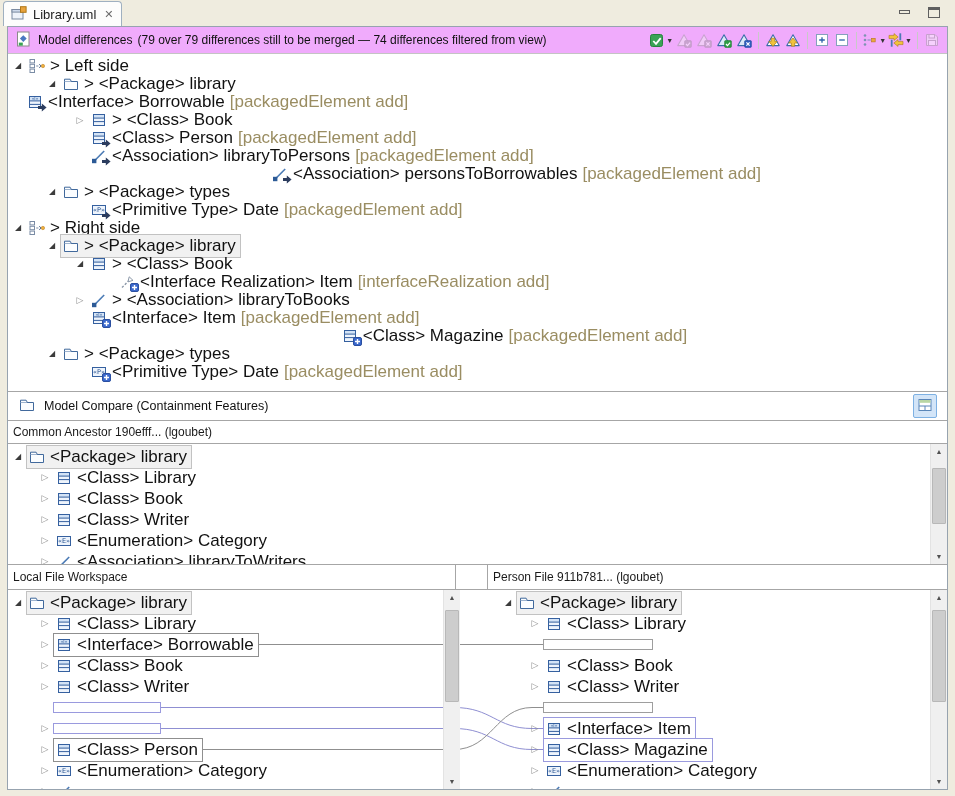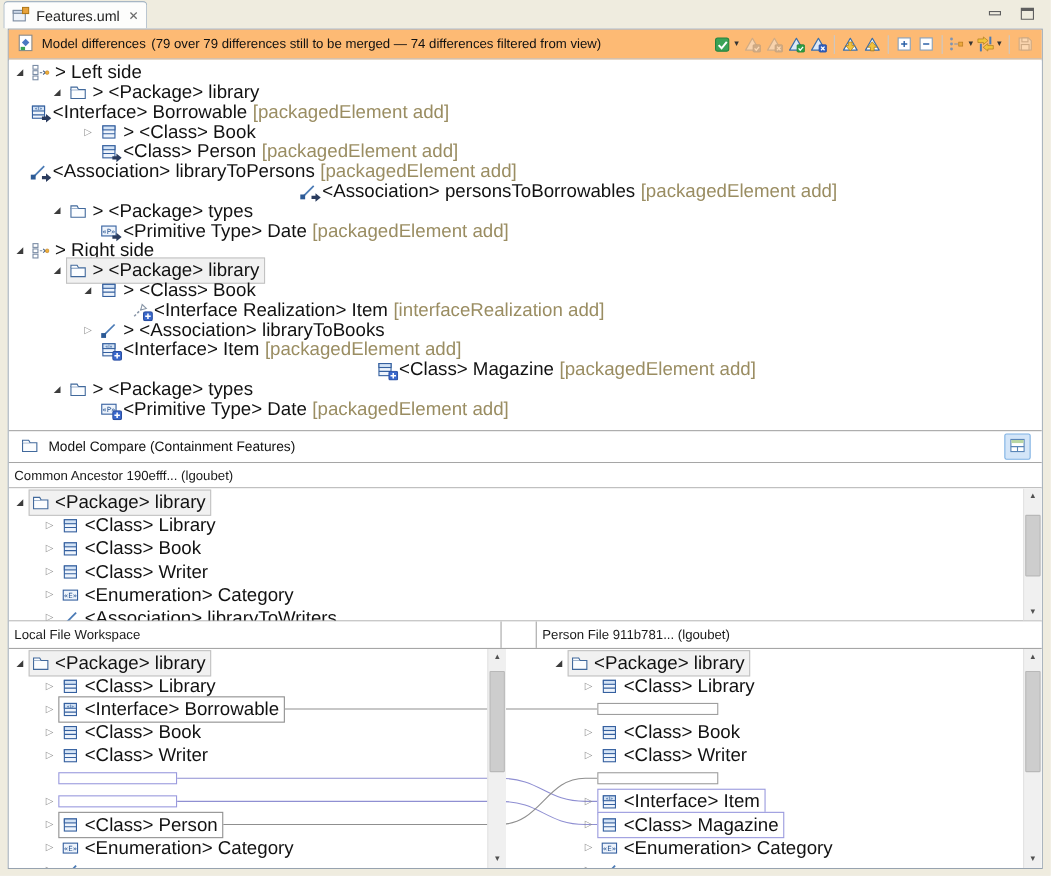--- a/index.html
+++ b/index.html
@@ -8,21 +8,21 @@
   .tabbar{position:absolute;left:0;top:0;right:0;height:26px;}
   .tab{position:absolute;left:3px;top:1px;height:25px;background:#fdfdfc;border:1px solid #9fb0c0;border-bottom:none;border-radius:4px 4px 0 0;display:flex;align-items:center;padding:0 7px;box-sizing:border-box;gap:6px;}
   .tabtitle{font-size:13px;color:#222;}
   .tabclose{font-size:11px;color:#6b6b6b;cursor:pointer;margin-left:2px;}
   .winbtns{position:absolute;right:14px;top:6px;display:flex;gap:16px;align-items:center;}
   .winbtn{display:inline-flex;align-items:center;justify-content:center;width:14px;height:12px;cursor:pointer;}
   .minbar{width:11px;height:4px;border:1px solid #5f5f5f;box-sizing:border-box;}
   .maxbox{width:12px;height:11px;border:1px solid #5f5f5f;border-top:3px solid #5f5f5f;box-sizing:border-box;}
   
   .frame{position:absolute;left:7px;top:26px;width:941px;height:764px;background:#fff;border:1px solid #97a3af;box-sizing:border-box;}
-  .toolbar{position:absolute;left:0;top:0;right:0;height:27px;border-bottom:1px solid #c4c4c4;display:flex;align-items:center;padding-left:8px;box-sizing:border-box;background:#fdba74;}
+  .toolbar{position:absolute;left:0;top:0;right:0;height:27px;border-bottom:1px solid #c4c4c4;display:flex;align-items:center;padding-left:8px;box-sizing:border-box;background:#f0abfc;}
   .htitle{margin-left:7px;color:#111;}
   .hsummary{margin-left:5px;color:#111;}
   .tbgroup{margin-left:auto;display:flex;align-items:center;padding-right:5px;}
   .tbtn{display:inline-flex;align-items:center;justify-content:center;height:22px;min-width:20px;border:none;background:transparent;padding:0 1px;cursor:pointer;}
   .tbtn.dis{opacity:.45;filter:grayscale(1);cursor:default;}
   .ddarrow{font-size:7px;color:#333;margin-left:1px;}
   .tsep{width:1px;height:17px;background:#c9c9c9;margin:0 4px;}
   
   .toptree{position:absolute;left:0;top:28px;right:0;height:336px;overflow:hidden;padding-top:2px;box-sizing:border-box;background:#fff;}
   .trow{display:flex;align-items:center;white-space:nowrap;}
@@ -66,21 +66,21 @@
 <body>
 
 <div id="root">
   <div class="tabbar">
     <div class="tab">
       <span class="ticn" id="tabicon"><svg width="16" height="14" viewBox="0 0 16 14">
             <rect x="1" y="3.5" width="11" height="9.5" fill="#eef3fa" stroke="#7a8aa0"></rect>
             <rect x="1" y="3.5" width="11" height="2.6" fill="#cdd9ea" stroke="#7a8aa0"></rect>
             <rect x="9.5" y=".7" width="5.6" height="5.6" fill="#e8a33d" stroke="#b07818"></rect>
           </svg></span>
-      <span class="tabtitle">Features.uml</span>
+      <span class="tabtitle">Library.uml</span>
       <span class="tabclose">✕</span>
     </div>
     <div class="winbtns">
       <span class="winbtn">
           <span class="minbar"></span>
         </span>
       <span class="winbtn">
           <span class="maxbox"></span>
         </span>
     </div>
@@ -256,21 +256,21 @@
                 <rect x="2.5" y="2.5" width="11" height="3.6" fill="#d3e3f6" stroke="#35609f"></rect>
                 <line x1="2.5" y1="9.6" x2="13.5" y2="9.6" stroke="#35609f"></line>
               </svg>
               <svg class="badge" width="9" height="9" viewBox="0 0 9 9">
                 <path d="M0 3 h3.8 V.6 L8.6 4.5 3.8 8.4 V6 H0 Z" fill="#2b3c5e"></path>
               </svg>
             </span>
             <span class="tlabel">&lt;Class&gt; Person<span class="tann">[packagedElement add]</span></span>
           </span>
         </div>
-        <div class="trow" style="height: 18px; ">
+        <div class="trow" style="height: 18px; padding-left: 64px;">
           <span class="exp "></span>
           <span class="rowbox ">
             <span class="ticon">
               <svg width="16" height="16" viewBox="0 0 16 16">
                 <path d="M3 13.2 L13.2 3" stroke="#4a7ab5" stroke-width="1.6" fill="none"></path>
                 <rect x="1" y="10.8" width="4.4" height="4.4" fill="#2c5a96"></rect>
               </svg>
               <svg class="badge" width="9" height="9" viewBox="0 0 9 9">
                 <path d="M0 3 h3.8 V.6 L8.6 4.5 3.8 8.4 V6 H0 Z" fill="#2b3c5e"></path>
               </svg>

